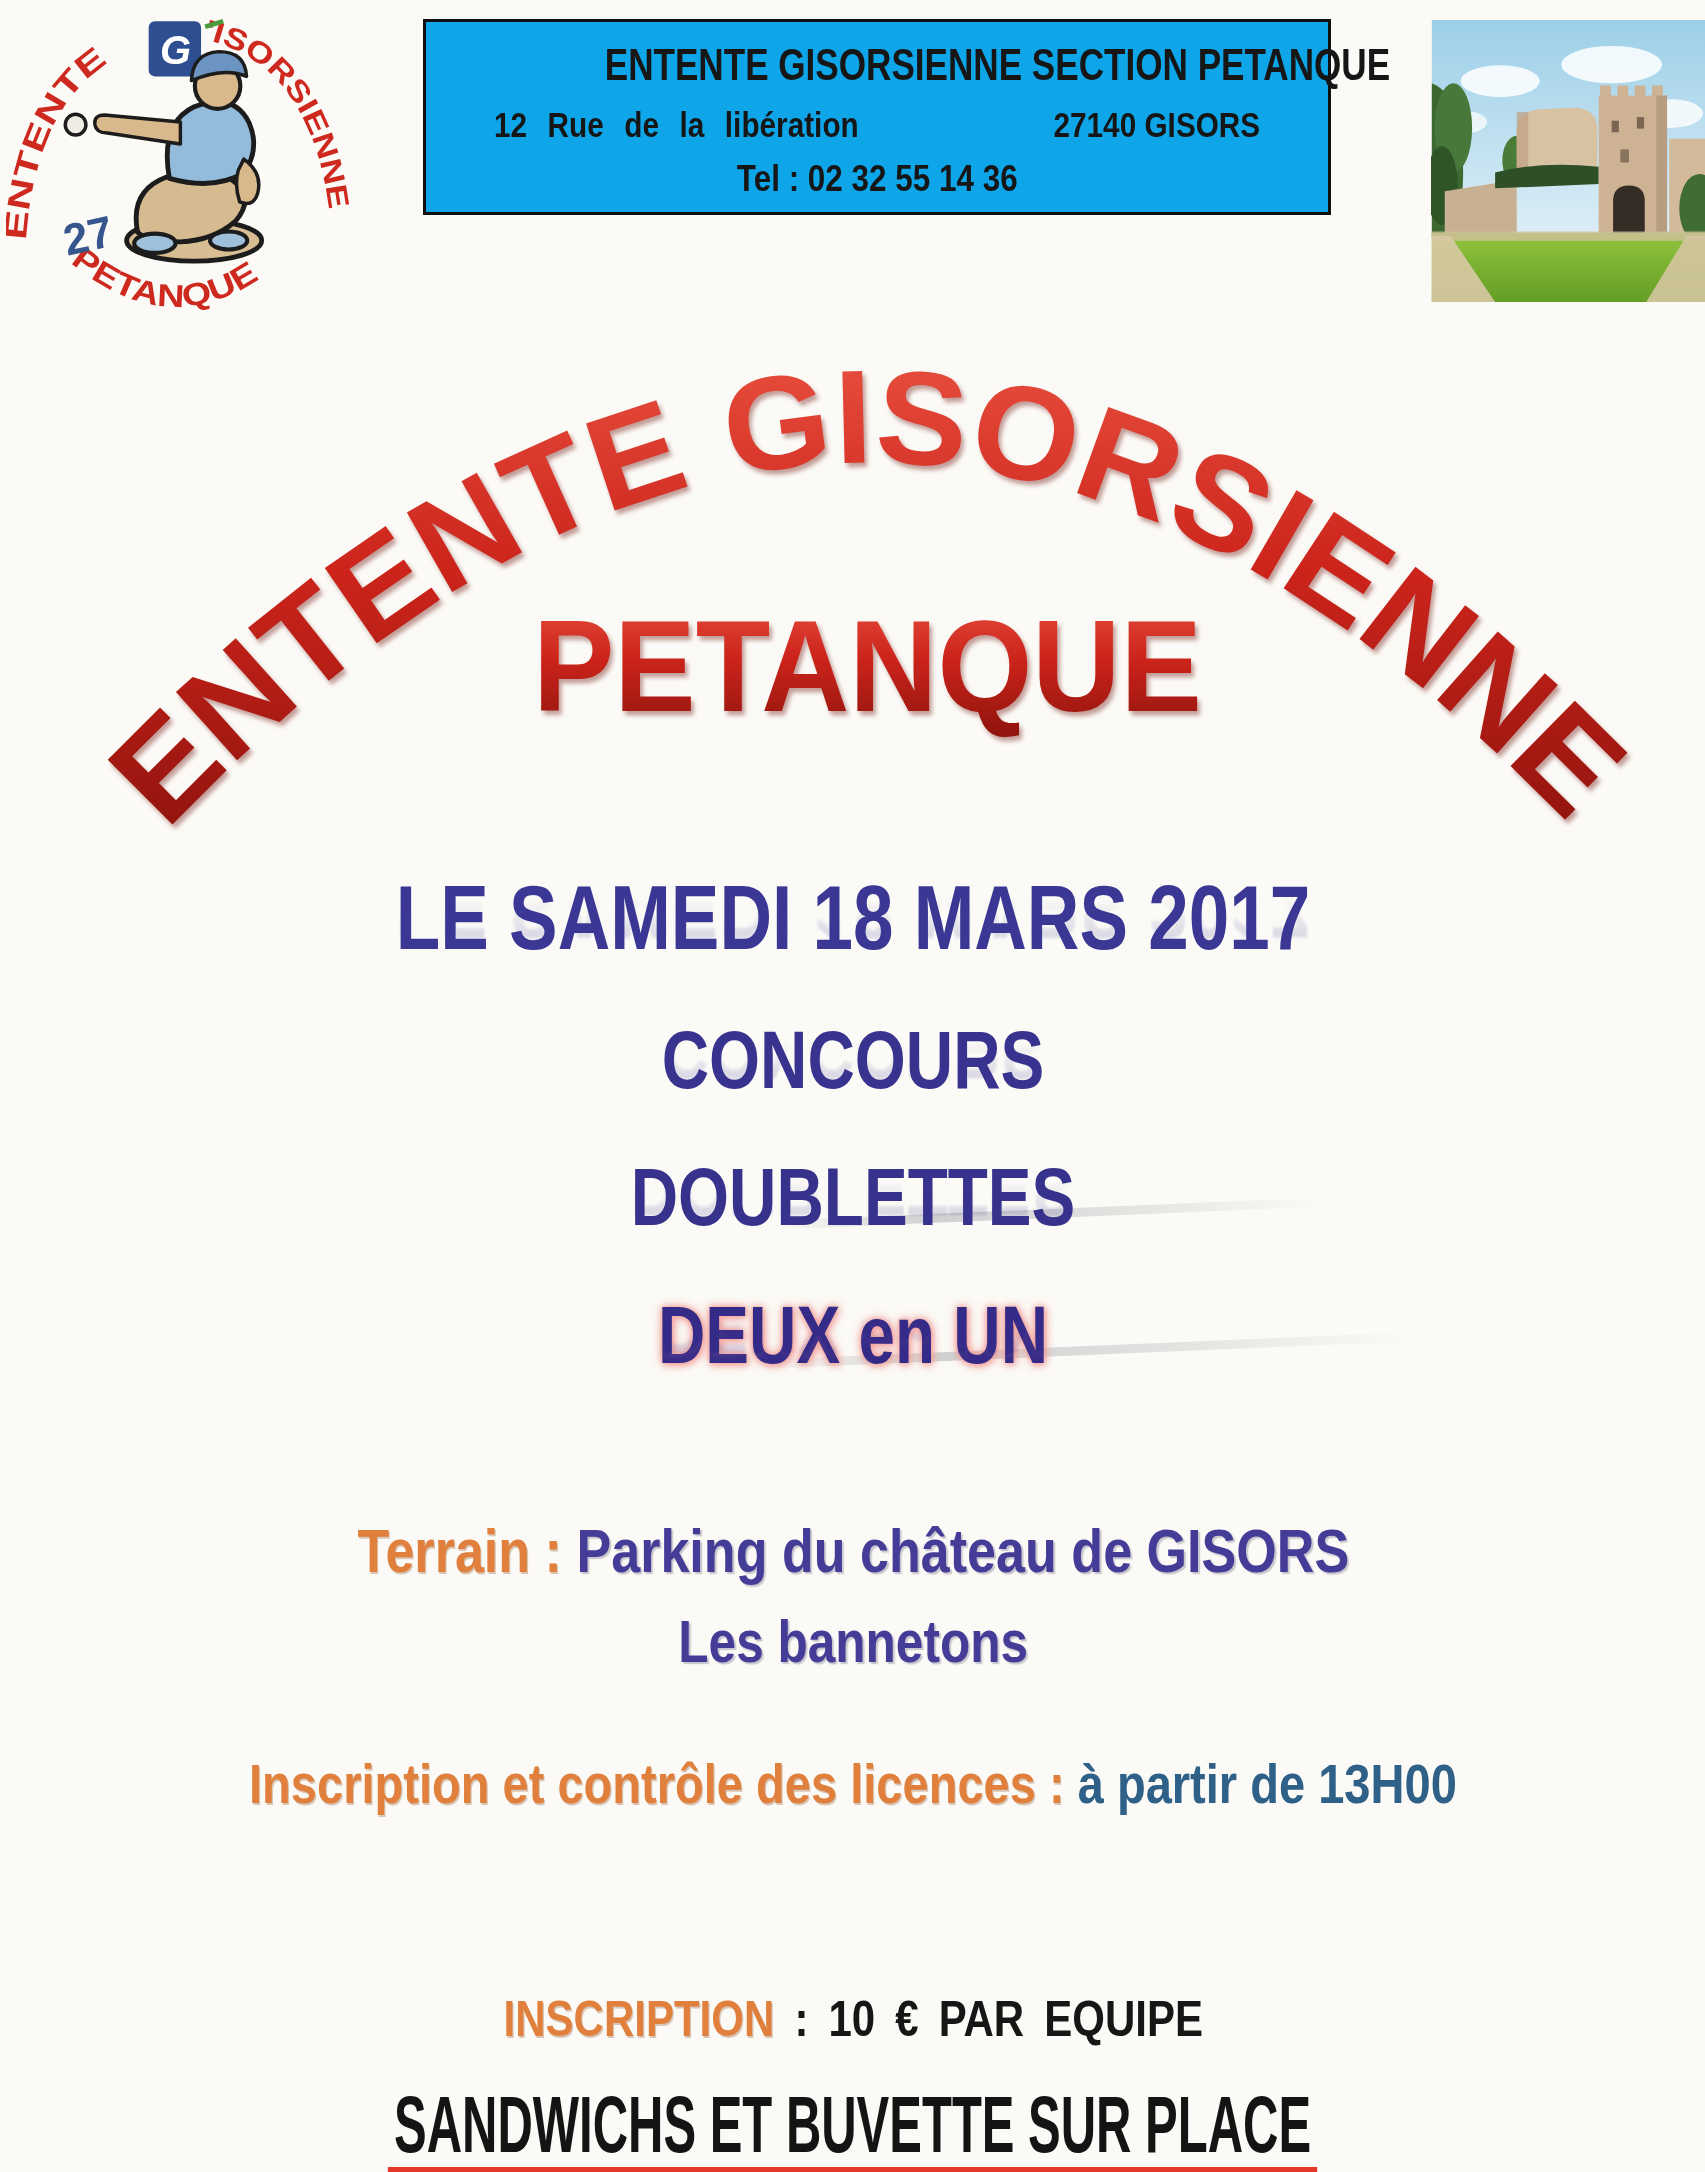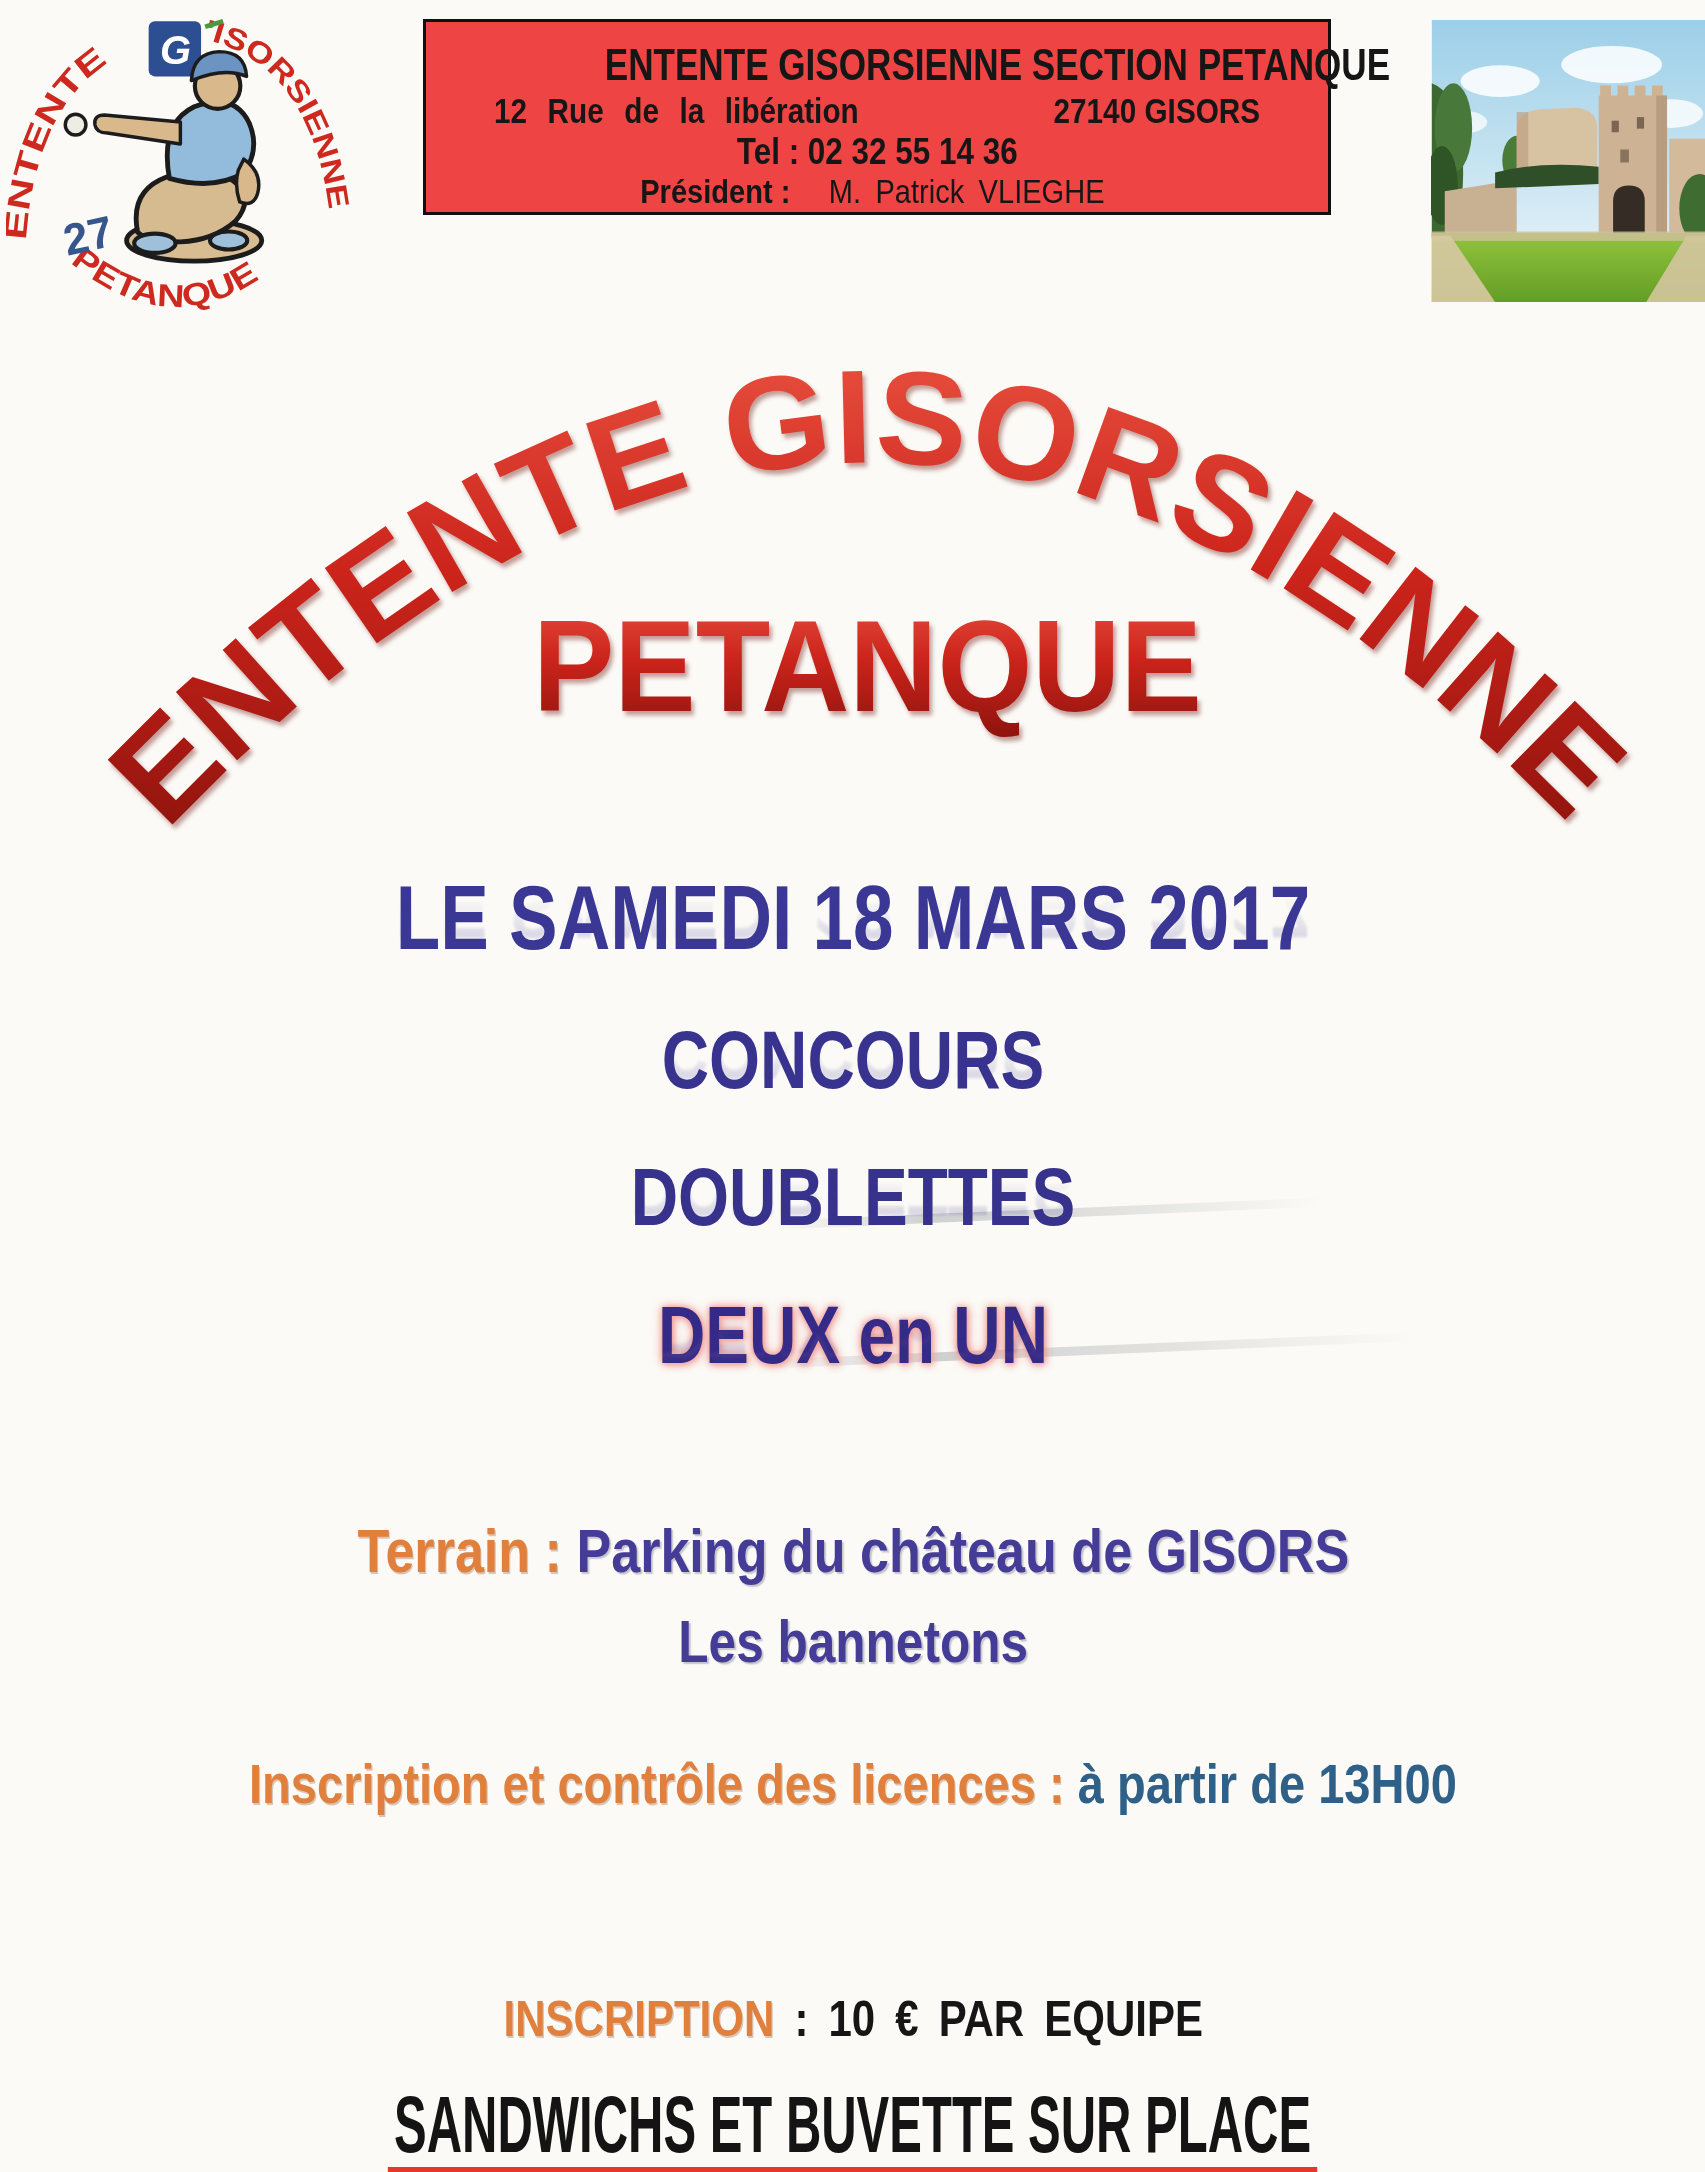--- a/index.html
+++ b/index.html
@@ -6,21 +6,21 @@
   .page{
     position:relative;width:1706px;height:2172px;margin:0 auto;
     background:#fbfaf6;overflow:hidden;
     font-family:"Liberation Sans",sans-serif;color:#161616;
   }
   
   .logo{position:absolute;left:5.8px;top:13px;width:346px;height:324px;}
   .logo text{font-family:"Liberation Sans",sans-serif;}
   .club-box{
     position:absolute;left:423px;top:18.7px;width:908px;height:196px;
-    border:3.6px solid #101010;background:#ef4444;box-sizing:border-box;
+    border:3.6px solid #101010;background:#0ea5e9;box-sizing:border-box;
     display:flex;flex-direction:column;justify-content:space-between;
     padding:17.3px 68px 11.5px;white-space:nowrap;
   }
   .cb-title{font-size:45px;font-weight:bold;text-align:center;}
   .cb-title>span{display:inline-block;transform:scaleX(.78);transform-origin:center;}
   .cb-address{display:flex;justify-content:space-between;font-size:35px;font-weight:bold;}
   .cb-street{display:inline-block;transform:scaleX(.85);transform-origin:left center;word-spacing:14.4px;}
   .cb-city{display:inline-block;transform:scaleX(.85);transform-origin:right center;}
   .cb-phone{font-size:37px;font-weight:bold;text-align:center;}
   .cb-phone>span{display:inline-block;transform:scaleX(.85);}
@@ -110,24 +110,20 @@
     </g>
   </svg>
 
   <div class="club-box">
     <div class="cb-title"><span>ENTENTE GISORSIENNE SECTION PETANQUE</span></div>
     <div class="cb-address">
       <span class="cb-street">12 Rue de la libération</span>
       <span class="cb-city">27140 GISORS</span>
     </div>
     <div class="cb-phone"><span>Tel : 02 32 55 14 36</span></div>
-    <div class="cb-president">
-      <span class="cb-pres-label">Président :</span>
-      <span class="cb-pres-name">M. Patrick VLIEGHE</span>
-    </div>
   </div>
 
   <svg class="castle" viewBox="0 0 380 392">
     <defs>
       <linearGradient id="skyg" x1="0" y1="0" x2="0" y2="1">
         <stop offset="0" stop-color="#9ccfe8"></stop>
           <stop offset="1" stop-color="#ddeef6"></stop>
       </linearGradient>
       <linearGradient id="lawng" x1="0" y1="0" x2="0" y2="1">
         <stop offset="0" stop-color="#93c43e"></stop>

